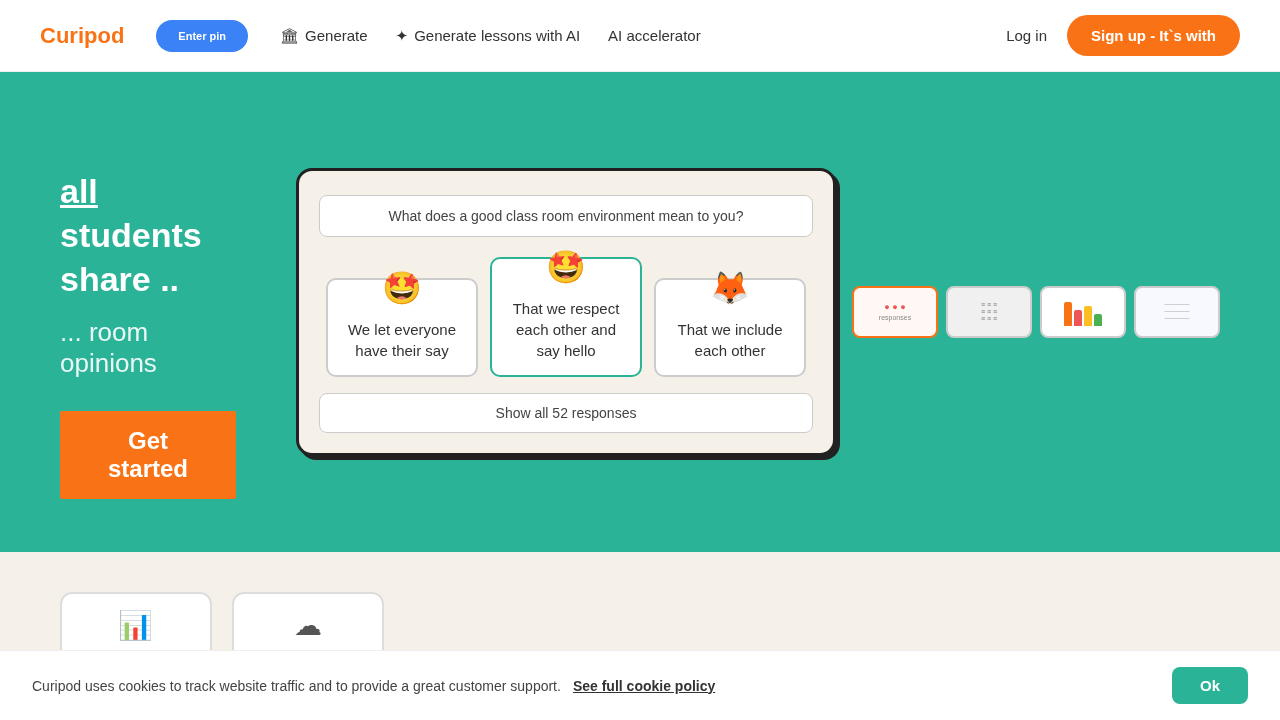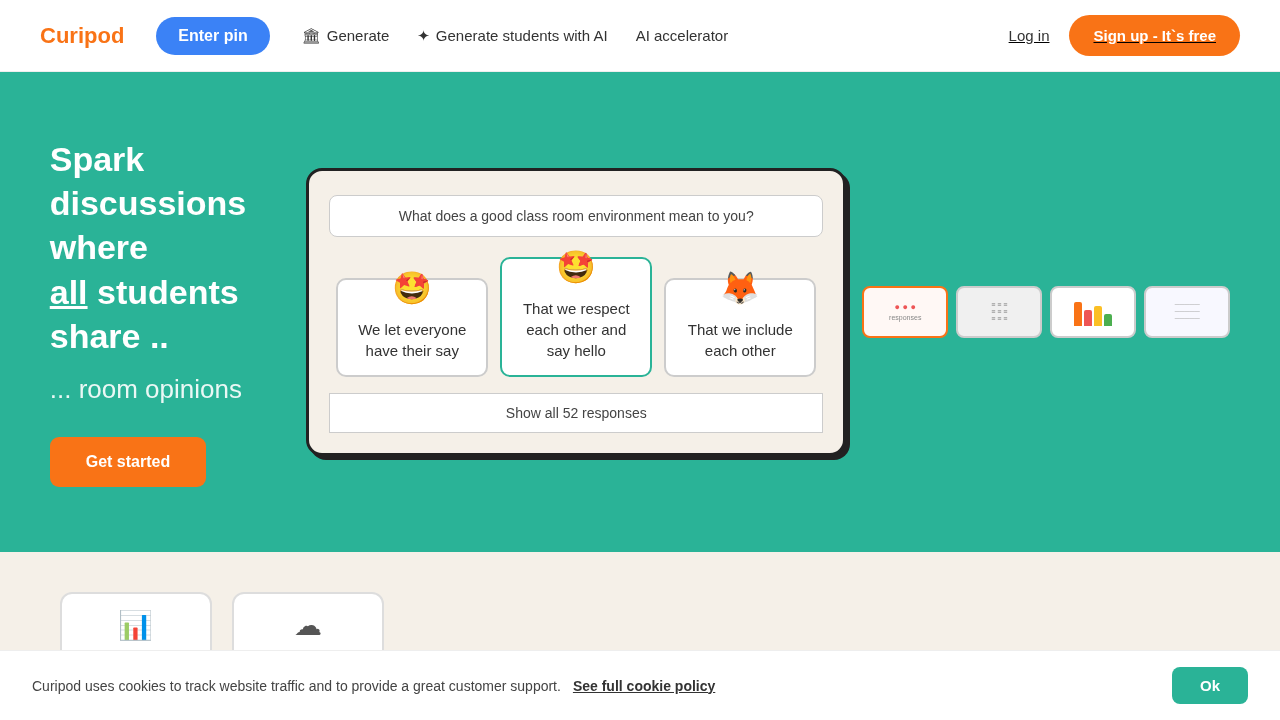--- a/index.html
+++ b/index.html
@@ -25,21 +25,21 @@
       align-items: center;
       gap: 4px;
     }
     .nav-logo span { color: #f97316; }
     .nav-enter-pin {
       background: #3b82f6;
       color: #fff;
       border: none;
       border-radius: 24px;
       padding: 10px 22px;
-      font-size: 16px;
+      font-size: 11px;
       font-weight: 600;
       cursor: pointer;
     }
     .nav-links {
       display: flex;
       align-items: center;
       gap: 28px;
       flex: 1;
     }
     .nav-link {
@@ -49,21 +49,20 @@
       display: flex;
       align-items: center;
       gap: 6px;
       text-decoration: none;
     }
     .nav-right {
       display: flex;
       align-items: center;
       gap: 20px;
       margin-left: auto;
-      text-decoration: underline;
     }
     .nav-login {
       color: #333;
       font-size: 15px;
       cursor: pointer;
       background: none;
       border: none;
     }
     .nav-signup {
       background: #f97316;
@@ -102,23 +101,23 @@
     .hero-subtitle {
       font-size: 26px;
       font-weight: 500;
       margin-bottom: 32px;
       color: rgba(255,255,255,0.9);
     }
     .hero-cta {
       background: #f97316;
       color: #fff;
       border: none;
-      border-radius: 9px;
+      border-radius: 2px;
       padding: 16px 36px;
-      font-size: 16px;
+      font-size: 24px;
       font-weight: 600;
       cursor: pointer;
     }
 
     
     .slide-preview-container {
       display: flex;
       flex-direction: row;
       align-items: center;
       gap: 16px;
@@ -168,21 +167,21 @@
     .card-emoji {
       font-size: 32px;
       display: block;
       margin-bottom: 8px;
       margin-top: -28px;
       text-align: center;
     }
     .slide-show-all {
       background: #fff;
       border: 1.5px solid #ccc;
-      border-radius: 0;
+      border-radius: 8px;
       padding: 11px 16px;
       text-align: center;
       font-size: 14px;
       color: #444;
       cursor: pointer;
       width: 100%;
     }
     .slide-thumbs {
       display: flex;
       gap: 8px;
@@ -322,36 +321,36 @@
     <span>Curipod</span>
   </div>
   <button class="nav-enter-pin">Enter pin</button>
   <div class="nav-links">
     <a class="nav-link">
       <span>🏛</span>
       <span>Generate</span>
     </a>
     <a class="nav-link">
       <span>✦</span>
-      <span>Generate students with AI</span>
+      <span>Generate lessons with AI</span>
     </a>
     <a class="nav-link">
       <span>AI accelerator</span>
     </a>
   </div>
   <div class="nav-right">
     <button class="nav-login">Log in</button>
-    <button class="nav-signup">Sign up - It`s free</button>
+    <button class="nav-signup">Sign up - It`s with</button>
   </div>
 </nav>
 
 <section class="hero">
   <div class="hero-text">
     <div class="hero-title">
-      <span>Spark discussions where</span><br>
+      <br>
       <span class="underline">all</span>
       <span> students share ..</span>
     </div>
     <div class="hero-subtitle">... room opinions</div>
     <button class="hero-cta">Get started</button>
   </div>
 
   <div class="slide-preview-container">
     <div class="slide-main">
       <div class="slide-question">What does a good class room environment mean to you?</div>

